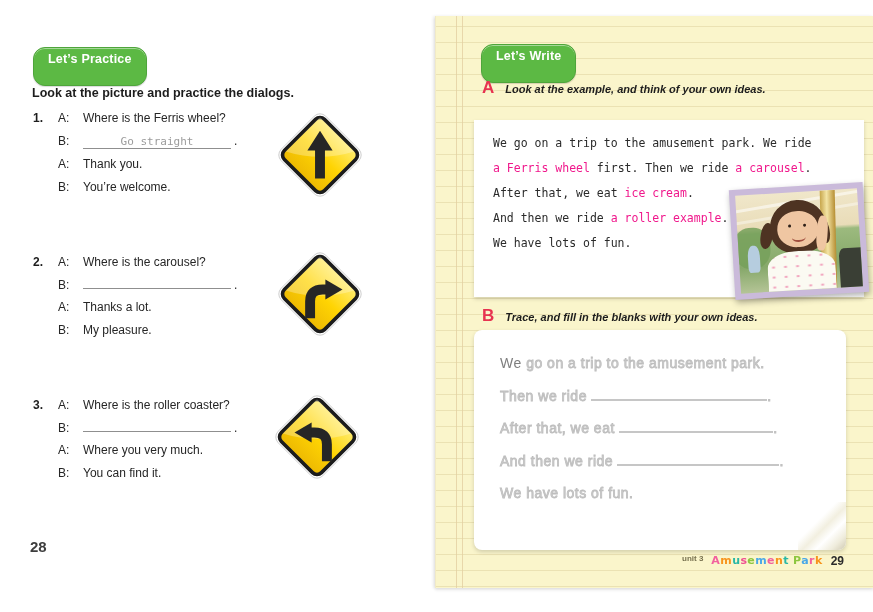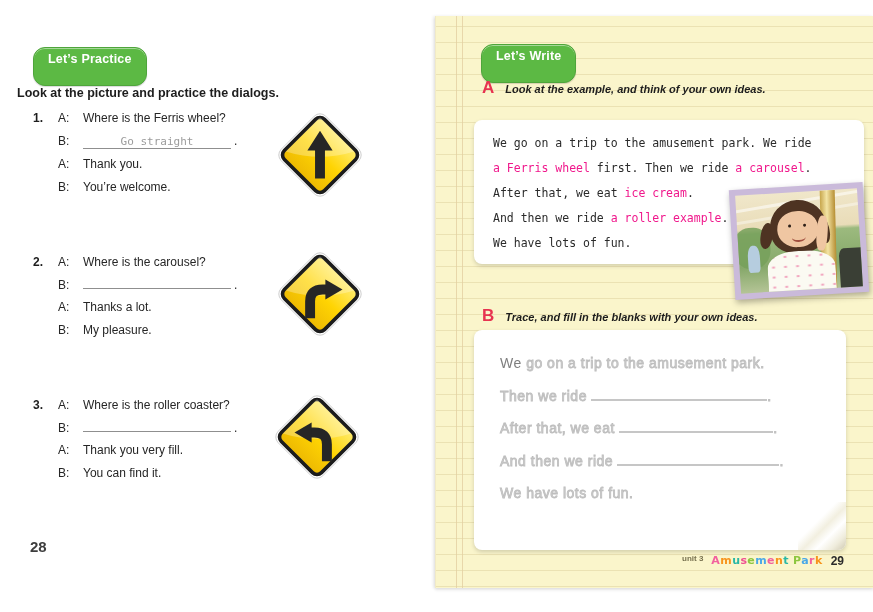--- a/index.html
+++ b/index.html
@@ -13,21 +13,21 @@
     position:absolute;display:inline-block;
     background:var(--badge-green,#5cb944);color:#fff;
     font-weight:bold;font-size:12.5px;line-height:1;
     padding:5px 14px 19px 14px;border-radius:12px;
     border:1px solid #4ea53b;
     box-shadow:inset 0 1px 0 rgba(255,255,255,.45), 0 1px 1px rgba(0,0,0,.15);
     letter-spacing:.2px;
   }
   
   .page-left{position:absolute;left:0;top:0;width:425px;height:612px;background:#fff;}
-  .instruction-left{position:absolute;left:17px;top:86px;font-weight:bold;font-size:12.5px;color:#1d1d1d;}
+  .instruction-left{position:absolute;left:32px;top:86px;font-weight:bold;font-size:12.5px;color:#1d1d1d;}
   .dialog{position:absolute;left:33px;display:flex;}
   .dnum{width:25px;font-weight:bold;font-size:12px;color:#1d1d1d;}
   .drow{margin-bottom:8.5px;font-size:12px;color:#262626;white-space:nowrap;}
   .spk{display:inline-block;width:25px;}
   .ans-line{display:inline-block;width:148px;border-bottom:1px solid #8f8f8f;text-align:center;vertical-align:baseline;}
   .answer{font-family:"DejaVu Sans Mono",monospace;font-size:11px;color:#9b9b9b;}
   .suffix{margin-left:3px;}
   .sign{position:absolute;width:90px;height:90px;}
   .page-num-left{position:absolute;left:30px;top:538px;font-size:15px;font-weight:bold;color:#3d3d3d;}
   
@@ -38,22 +38,22 @@
     background-size:100% 16px;background-position:0 10px;
     border-left:1px solid #f1eac6;
     box-shadow:-2px 0 3px rgba(0,0,0,.07), 0 2px 3px rgba(0,0,0,.10);
   }
   .mline{position:absolute;top:0;bottom:0;width:1px;background:#e3cfa1;opacity:.8;}
   .mline.a{left:20px}.mline.b{left:26px}
   .sec-row{position:absolute;display:flex;align-items:baseline;gap:11px;}
   .sec-letter{color:var(--accent-red,#e73350);font-weight:bold;font-size:17px;}
   .sec-text{font-weight:bold;font-size:11px;color:#1d1d1d;font-style:italic;}
   .example-box{
-    position:absolute;left:38px;top:104px;width:390px;height:144px;background:#fff;
-    border-radius:8px;box-shadow:0 2px 4px rgba(0,0,0,.16);
+    position:absolute;left:38px;top:104px;width:390px;height:177px;background:#fff;
+    border-radius:0;box-shadow:0 2px 4px rgba(0,0,0,.16);
     padding:11px 0 0 19px;box-sizing:border-box;
   }
   .ex-line{height:25px;line-height:25px;font-family:"DejaVu Sans Mono",monospace;font-size:11.5px;color:#2b2b2b;white-space:pre;}
   .ex-line .pink{color:var(--highlight-pink,#f0188c);}
   .trace-box{
     position:absolute;left:38px;top:314px;width:372px;height:220px;background:#fff;
     border-radius:8px;box-shadow:0 2px 4px rgba(0,0,0,.16);
     padding:17px 0 0 26px;box-sizing:border-box;overflow:hidden;
   }
   .tr-line{
@@ -129,21 +129,21 @@
       <div class="drow"><span class="spk">A:</span><span>Thanks a lot.</span></div>
       <div class="drow"><span class="spk">B:</span><span>My pleasure.</span></div>
     </div>
   </div>
 
   <div class="dialog" style="top:398px;">
     <div class="dnum">3.</div>
     <div>
       <div class="drow"><span class="spk">A:</span><span>Where is the roller coaster?</span></div>
       <div class="drow"><span class="spk">B:</span><span class="ans-line"><span class="answer"></span></span><span class="suffix">.</span></div>
-      <div class="drow"><span class="spk">A:</span><span>Thank you very fill.</span></div>
+      <div class="drow"><span class="spk">A:</span><span>Where you very much.</span></div>
       <div class="drow"><span class="spk">B:</span><span>You can find it.</span></div>
     </div>
   </div>
 
   <svg class="sign" style="left:275px;top:110px;" viewBox="0 0 100 100">
     <defs>
       <linearGradient id="sg" x1="0" y1="0" x2="0" y2="1">
         <stop offset="0" stop-color="#ffec6e"></stop>
           <stop offset=".5" stop-color="#ffd403"></stop>
           <stop offset="1" stop-color="#edb902"></stop>

